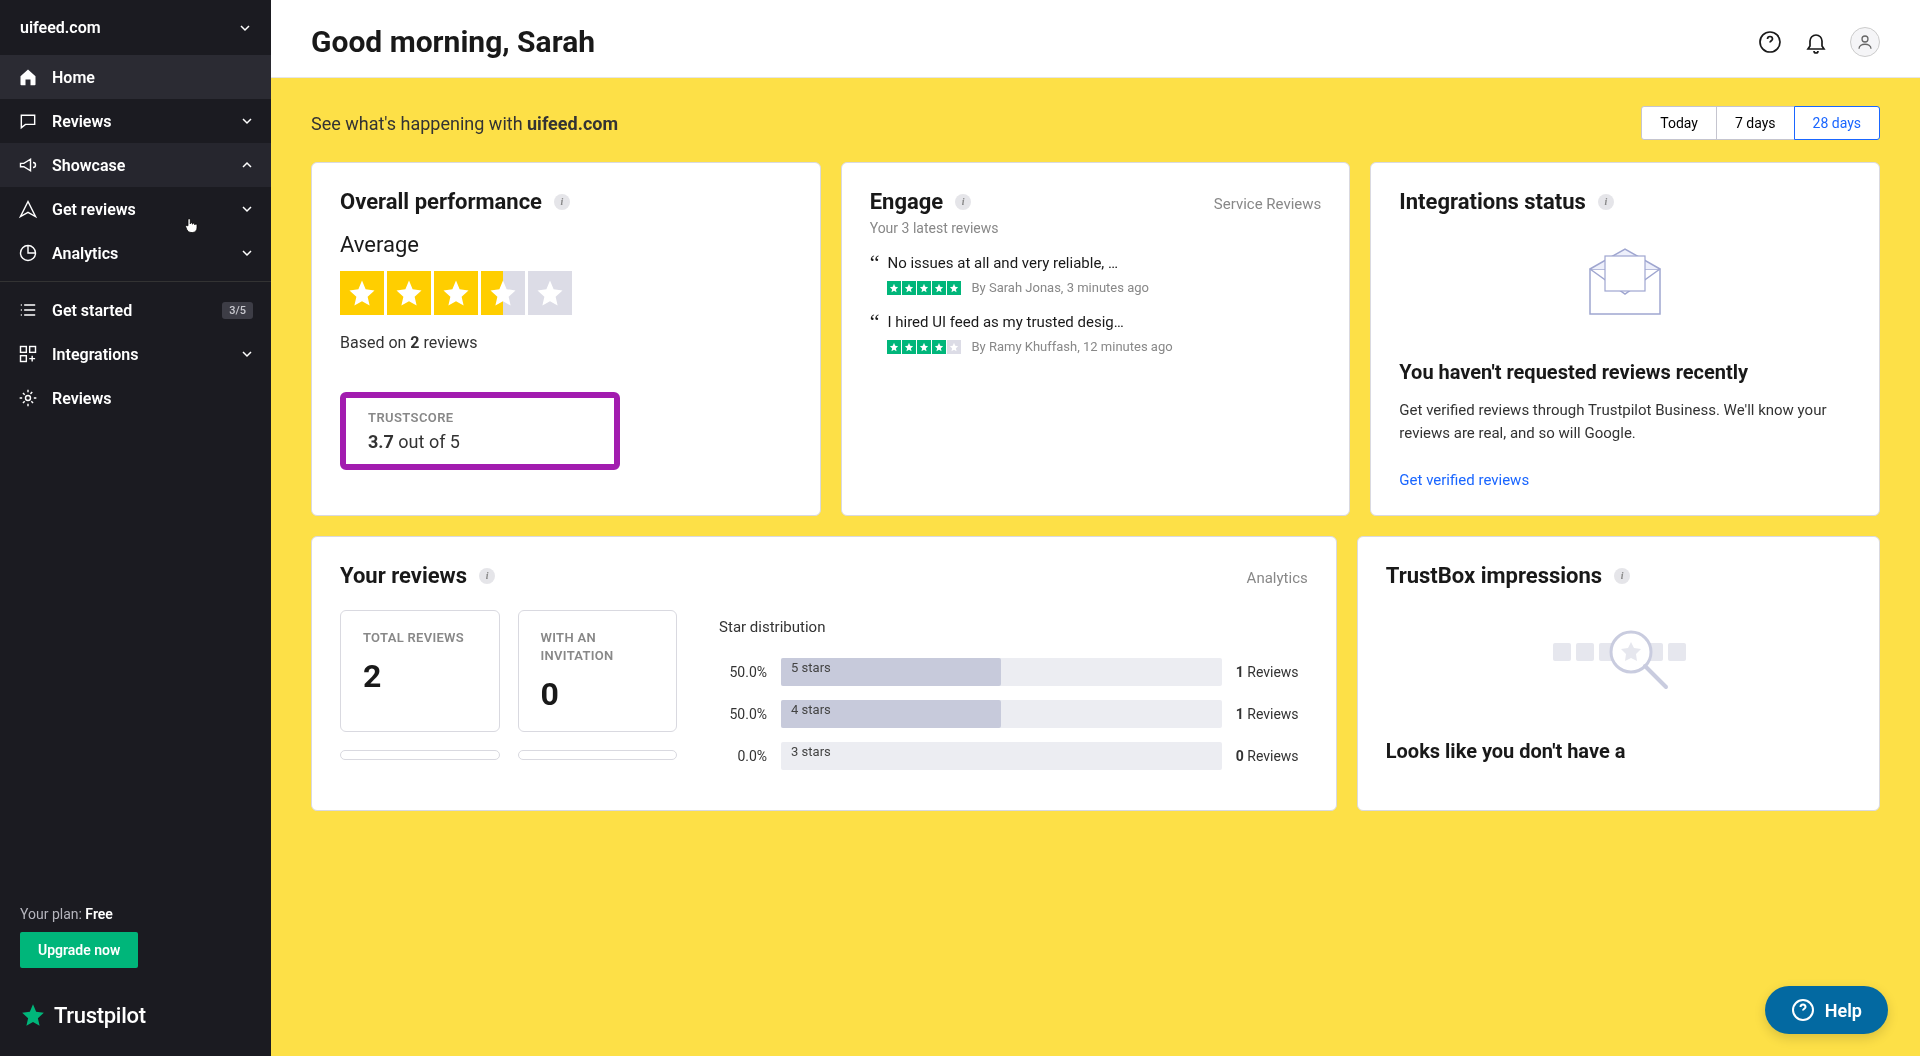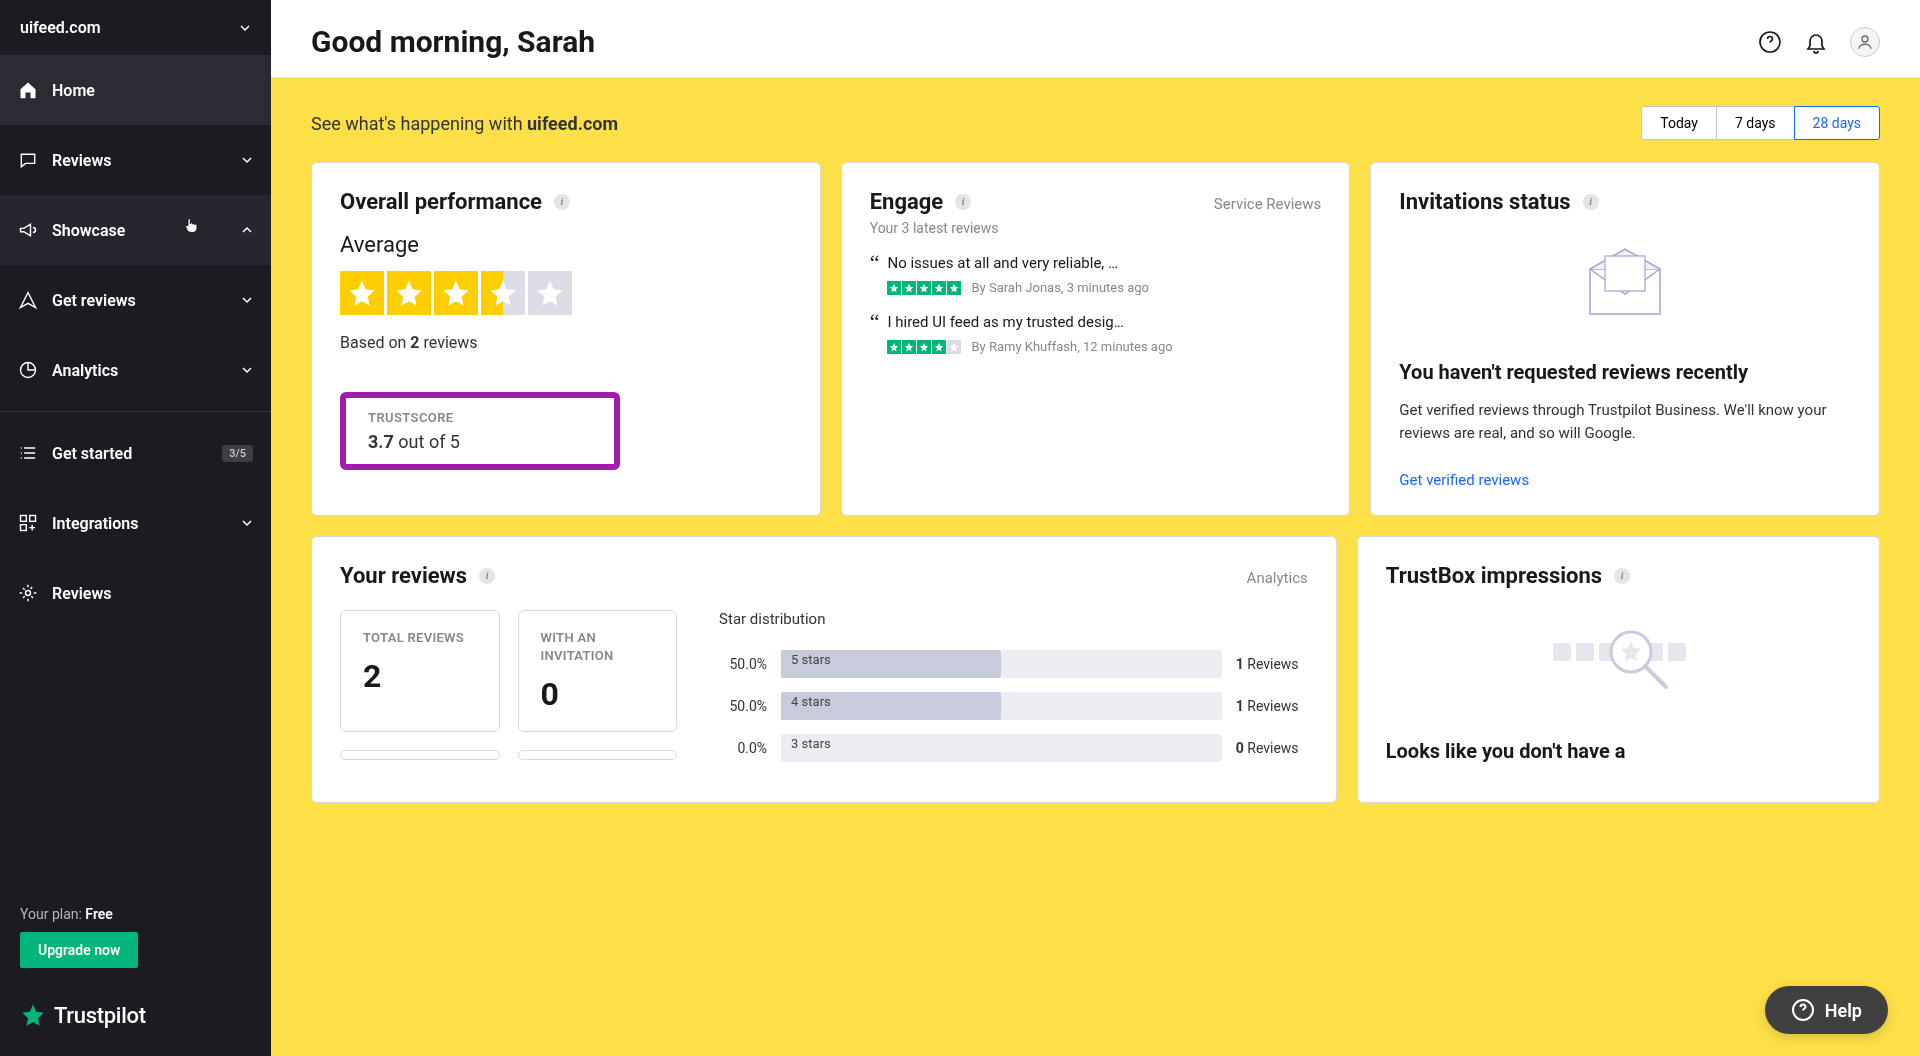--- a/index.html
+++ b/index.html
@@ -4,21 +4,21 @@
 <style>
 * { margin: 0; padding: 0; box-sizing: border-box; font-family: -apple-system, BlinkMacSystemFont, 'Segoe UI', Roboto, sans-serif; }
 body { display: flex; height: 100vh; overflow: hidden; background: #fff; }
 
 
 .sidebar { width: 271px; background: #1b1b21; color: #fff; display: flex; flex-direction: column; height: 100vh; flex-shrink: 0; }
 .sidebar-header { display: flex; align-items: center; justify-content: space-between; padding: 18px 20px; cursor: pointer; }
 .sidebar-header span { font-size: 16px; font-weight: 600; }
 .chev { width: 12px; height: 12px; }
 .nav { flex: 1; }
-.nav-item { display: flex; align-items: center; padding: 25px 18px; cursor: pointer; font-size: 16px; font-weight: 600; gap: 14px; }
+.nav-item { display: flex; align-items: center; padding: 12px 18px; cursor: pointer; font-size: 16px; font-weight: 600; gap: 14px; }
 .nav-item.active { background: #2b2b33; }
 .nav-item.hover { background: #26262e; }
 .nav-item .icon { width: 20px; height: 20px; display: flex; align-items: center; justify-content: center; }
 .nav-item .label { flex: 1; }
 .nav-item .badge { background: #3d3d46; color: #c9c9cf; font-size: 11px; padding: 2px 7px; border-radius: 3px; font-weight: 500; }
 .nav-divider { border-top: 1px solid #333; margin: 6px 0; }
 .sidebar-footer { padding: 18px 20px 28px; }
 .plan-line { font-size: 14px; color: #b5b5bd; margin-bottom: 10px; }
 .plan-line b { color: #fff; font-weight: 600; }
 .upgrade-btn { background: #00b67a; color: #fff; border: none; padding: 10px 18px; font-size: 14px; font-weight: 600; border-radius: 2px; cursor: pointer; }
@@ -85,36 +85,36 @@
 .inv-heading { font-size: 20px; font-weight: 700; color: #191919; margin-bottom: 14px; line-height: 1.3; }
 .inv-text { font-size: 15px; color: #333; line-height: 1.5; margin-bottom: 26px; }
 .inv-link { font-size: 15px; color: #1a66ff; cursor: pointer; }
 
 
 .stat-boxes { display: flex; gap: 18px; }
 .stat-box { border: 1px solid #d9d9e0; border-radius: 6px; padding: 18px 22px; flex: 1; max-width: 172px; }
 .stat-label { font-size: 13px; color: #888; letter-spacing: 0.3px; font-weight: 600; line-height: 1.4; margin-bottom: 10px; }
 .stat-value { font-size: 32px; font-weight: 700; color: #191919; }
 .dist-col { flex: 1; padding-left: 24px; }
-.dist-title { font-size: 15px; color: #333; margin-bottom: 22px; }
+.dist-title { font-size: 15px; color: #333; margin-bottom: 22px; margin-top: 8px; }
 .dist-row { display: flex; align-items: center; gap: 14px; margin-bottom: 14px; font-size: 14px; }
 .dist-pct { width: 48px; color: #333; text-align: right; }
 .dist-bar-wrap { flex: 1; height: 28px; background: #ecedf2; border-radius: 2px; position: relative; }
 .dist-bar-fill { height: 100%; background: #c7cadb; border-radius: 2px; }
 .dist-bar-label { position: absolute; left: 10px; top: 0; line-height: 20px; font-size: 13px; color: #444; }
 .dist-count { width: 72px; color: #333; }
 .dist-count b { font-weight: 700; }
 
 
 .tb-illus { display: flex; justify-content: center; padding: 30px 0 40px; }
 .tb-illus svg { width: 140px; height: 80px; }
 .tb-text { font-size: 20px; font-weight: 700; color: #191919; line-height: 1.3; white-space: nowrap; overflow: hidden; }
 
 
-.help-widget { position: fixed; bottom: 22px; right: 32px; background: #404040; color: #fff; border-radius: 30px; padding: 12px 26px; display: flex; align-items: center; gap: 10px; font-size: 18px; font-weight: 600; cursor: pointer; box-shadow: 0 4px 12px rgba(0,0,0,0.15); }
+.help-widget { position: fixed; bottom: 22px; right: 32px; background: #0369a1; color: #fff; border-radius: 30px; padding: 12px 26px; display: flex; align-items: center; gap: 10px; font-size: 18px; font-weight: 600; cursor: pointer; box-shadow: 0 4px 12px rgba(0,0,0,0.15); }
 .help-widget svg { width: 24px; height: 24px; stroke: #fff; fill: none; stroke-width: 2; }
 
 .cursor-hand { position: fixed; top: 216px; left: 182px; width: 18px; height: 18px; pointer-events: none; z-index: 10; }
 </style>
 </head>
 <body>
 
 <div class="sidebar">
   <div class="sidebar-header">
     <span>uifeed.com</span>
@@ -393,21 +393,21 @@
                   </div>
               </div>
               <span class="review-by">By Ramy Khuffash, 12 minutes ago</span>
             </div>
           </div>
         </div>
       </div>
 
       <div class="card" style="flex:1">
         <div class="card-title">
-          <span>Invitations status</span>
+          <span>Integrations status</span>
           <span class="info-dot">i</span>
         </div>
         <div class="inv-illus">
           <svg viewBox="0 0 90 75">
               <rect x="10" y="25" width="70" height="45" stroke="#9fa6d0" stroke-width="1.5" fill="#fff"></rect>
               <path d="M10 25l35 25 35-25" stroke="#9fa6d0" stroke-width="1.5" fill="none"></path>
               <path d="M10 25l35-20 35 20" stroke="#9fa6d0" stroke-width="1.5" fill="#eef0fb"></path>
               <rect x="25" y="12" width="40" height="35" fill="#fff" stroke="#9fa6d0" stroke-width="1.2"></rect>
             </svg>
         </div>

